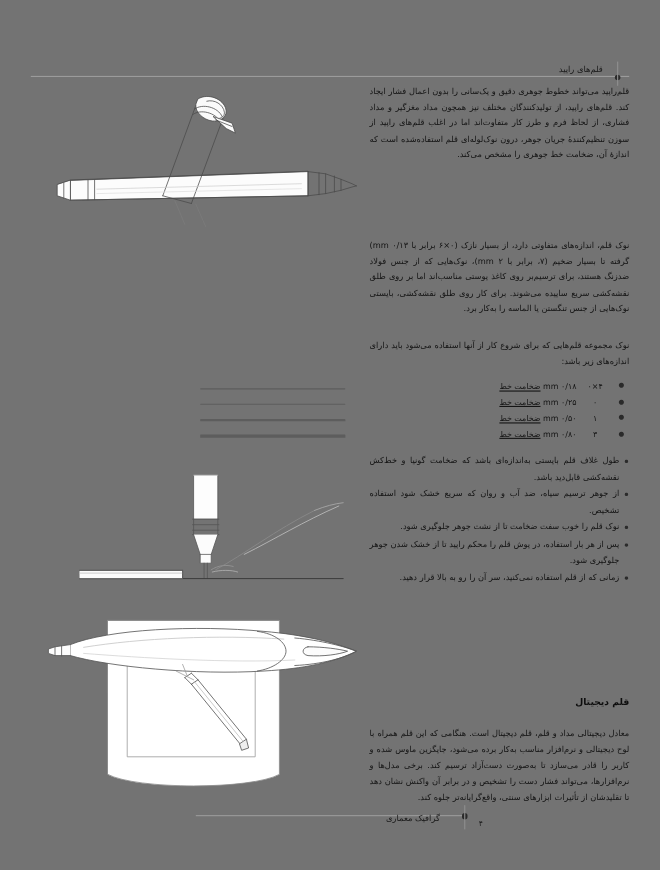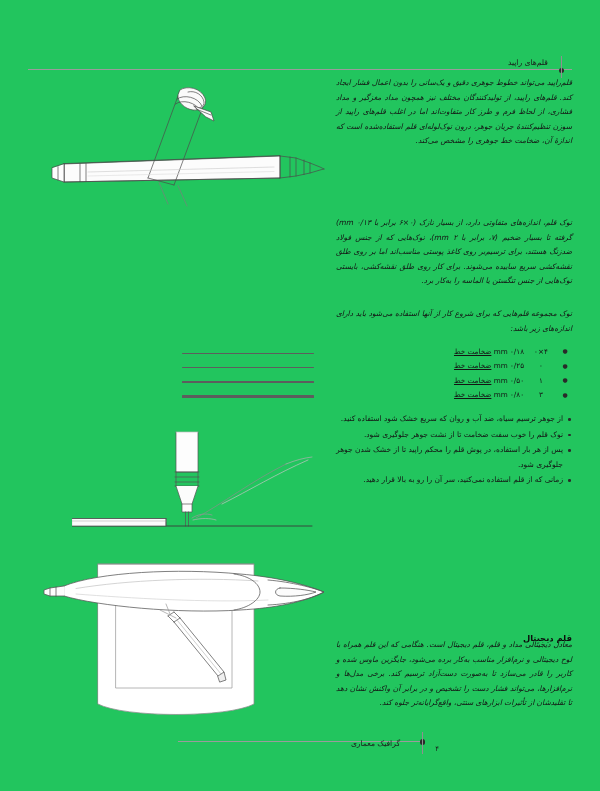--- a/index.html
+++ b/index.html
@@ -9,21 +9,21 @@
   }
   body {
     font-family: "DejaVu Sans", "Liberation Sans", sans-serif;
     color: #1a1a1a;
   }
   .page {
     position: relative;
     width: 600px;
     height: 791px;
     overflow: hidden;
-    background: #22c55e;
+    background: #737373;
   }
 
   
   .header {
     position: absolute;
     top: 44px;
     right: 28px;
     left: 28px;
     height: 26px;
   }
@@ -112,26 +112,25 @@
   }
 
   
   .para {
     position: absolute;
     text-align: justify;
     font-size: 7.5px;
     line-height: 14.6px;
     color: #141414;
     direction: rtl;
-    font-style: italic;
   }
   .para-intro   { top: 76px;  right: 28px; width: 236px; }
   .para-tips    { top: 216px; right: 28px; width: 236px; }
   .para-sizes   { top: 307px; right: 28px; width: 236px; margin-left: 35px; }
-  .para-digital { top: 638px; right: 28px; width: 236px; }
+  .para-digital { top: 660px; right: 28px; width: 236px; }
 
   
   .size-list {
     position: absolute;
     top: 344px;
     right: 28px;
     width: 238px;
   }
   .size-row {
     display: flex;
@@ -353,21 +352,22 @@
         <path d="M121 112 C129 110, 138 110, 144 112" stroke="#b5b5b5"></path>
 
         <path d="M124 110 C150 96, 178 74, 214 56" stroke="#8d8d8d"></path>
         <path d="M150 96 C178 82, 204 66, 236 52" stroke="#c4c4c4"></path>
         <path d="M214 56 C224 52, 232 50, 240 49" stroke="#b0b0b0"></path>
       </g>
     </svg>
   </div>
 
   <div class="bullets bullets-tips">
-      <div class="bullet-item">از جوهر ترسیم سیاه، ضد آب و روان که سریع خشک شود استفاده کنید.</div>
+      <div class="bullet-item">طول غلاف قلم بایستی به‌اندازه‌ای باشد که ضخامت گونیا و خط‌کش نقشه‌کشی قابل‌دید باشد.</div>
+      <div class="bullet-item">از جوهر ترسیم سیاه، ضد آب و روان که سریع خشک شود استفاده تشخیص.</div>
       <div class="bullet-item">نوک قلم را خوب سفت ضخامت تا از نشت جوهر جلوگیری شود.</div>
       <div class="bullet-item">پس از هر بار استفاده، در پوش قلم را محکم راپید تا از خشک شدن جوهر جلوگیری شود.</div>
       <div class="bullet-item">زمانی که از قلم استفاده نمی‌کنید، سر آن را رو به بالا قرار دهید.</div>
     </div>
 
   <div class="illus illus-digital">
     <svg viewBox="0 0 300 192" xmlns="http://www.w3.org/2000/svg">
       <g fill="none" stroke="#565656" stroke-width="0.75" stroke-linecap="round" stroke-linejoin="round">
 
         <path d="M70 16 L226 16 L226 156 C200 170, 96 170, 70 156 Z" fill="#ffffff" stroke="#8c8c8c"></path>

